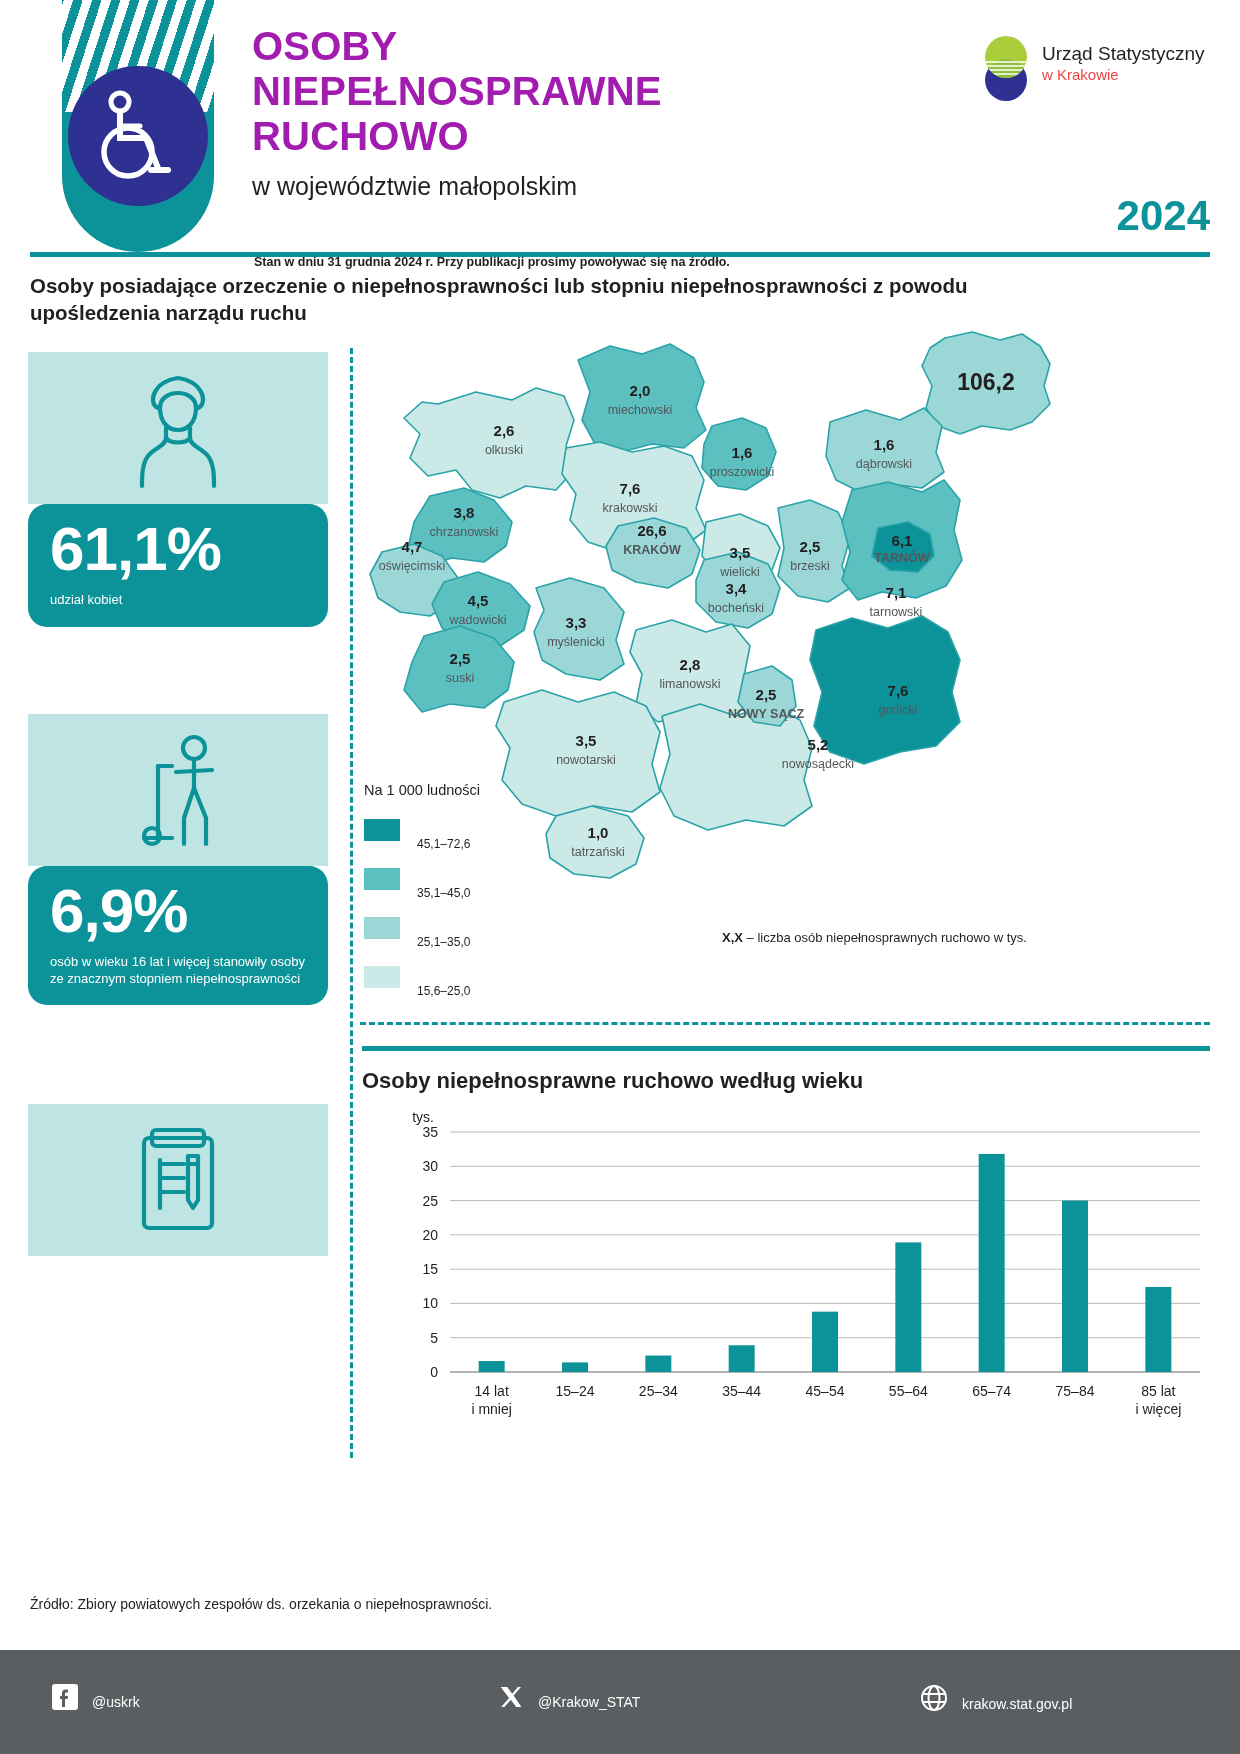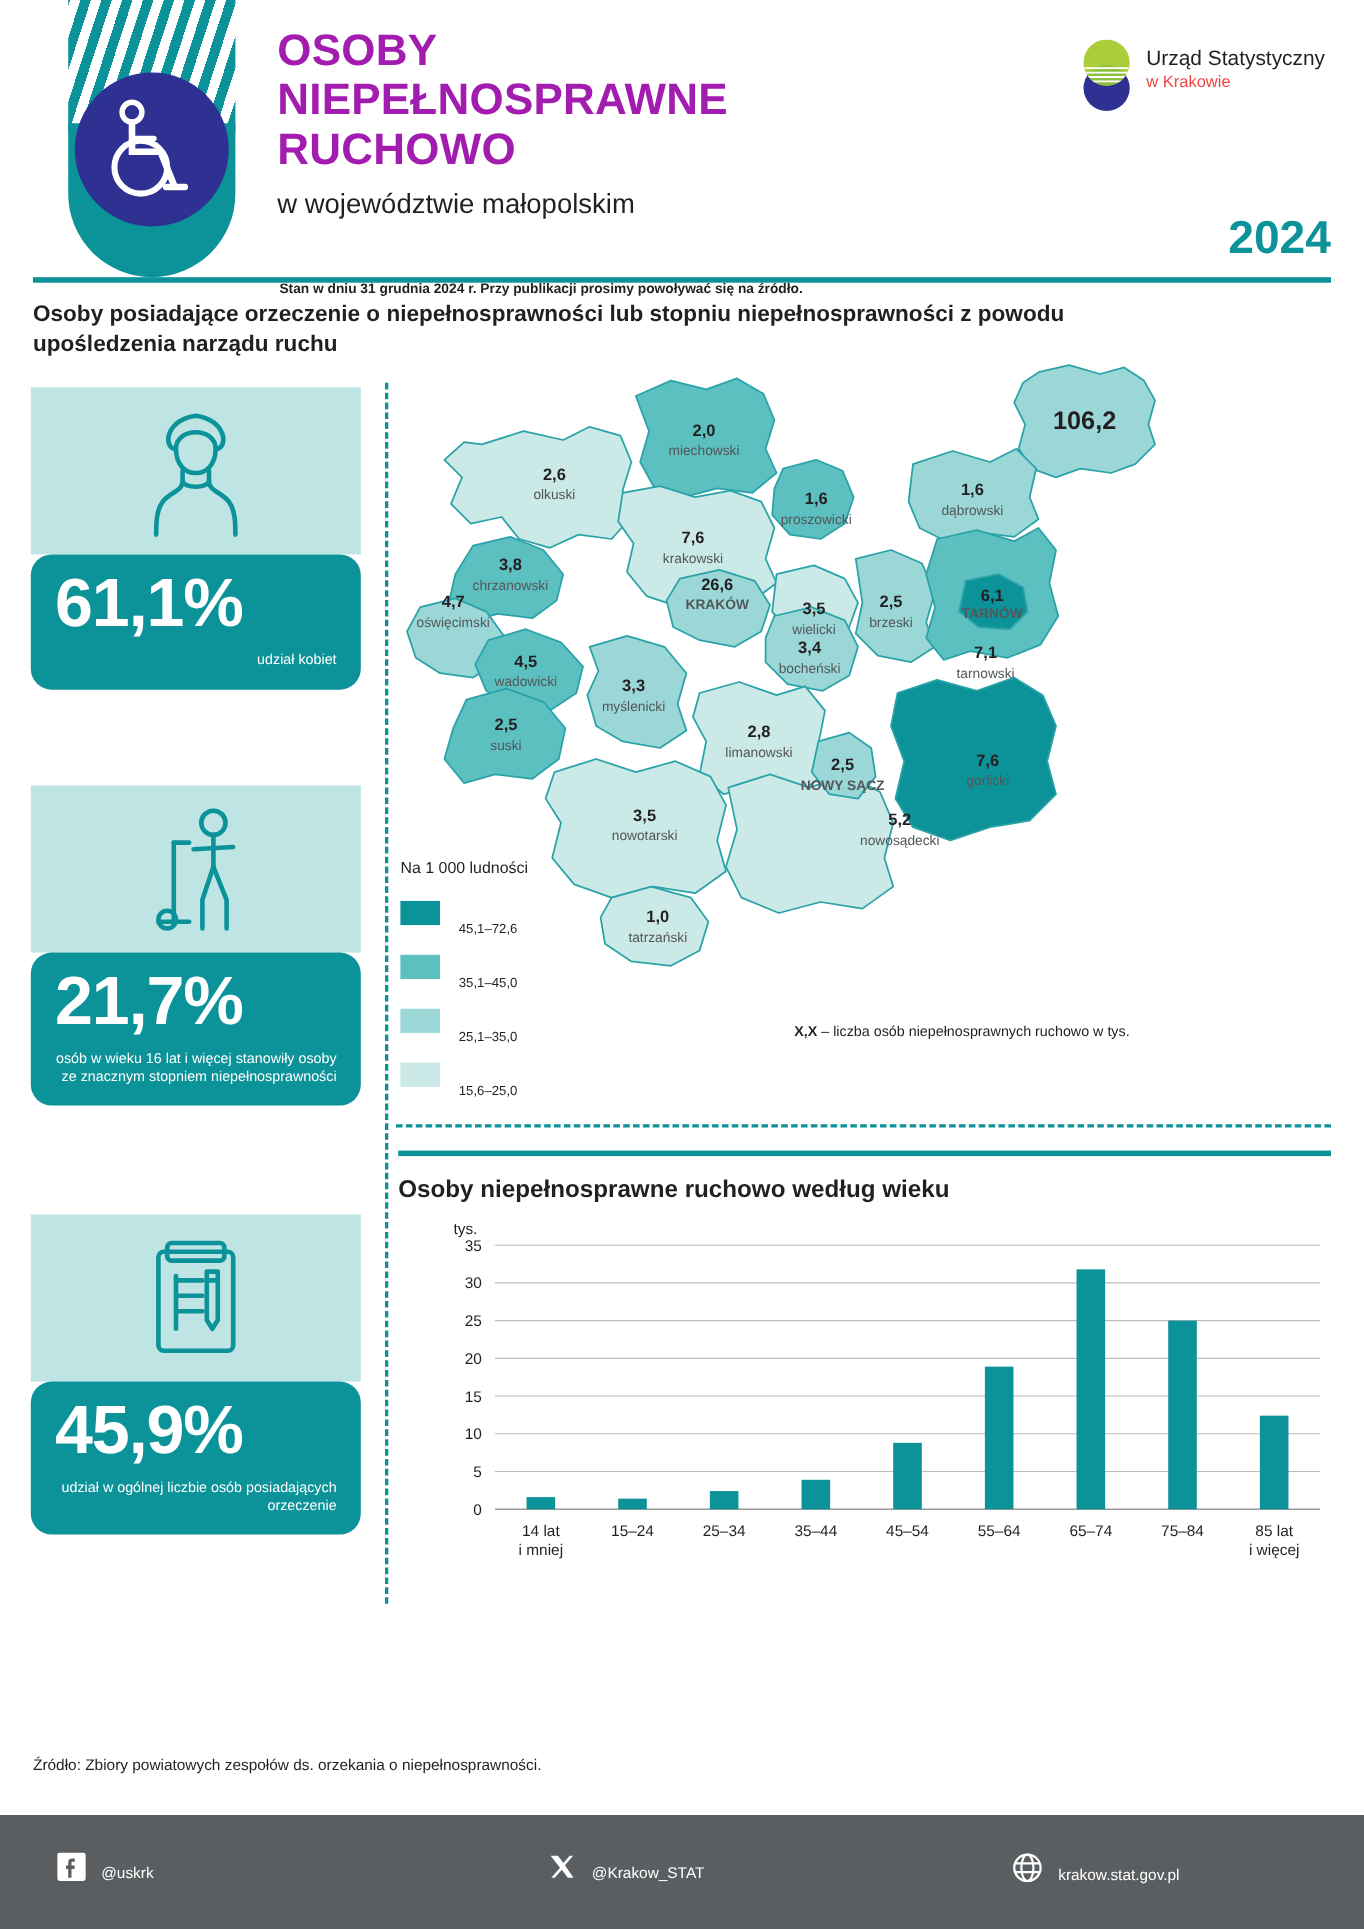--- a/index.html
+++ b/index.html
@@ -63,21 +63,21 @@
     font-size: 20.5px; font-weight: bold; line-height: 1.32; color: #231f20;
   }
 
   
   .card { position: absolute; left: 28px; width: 300px; }
   .card .ibox {
     background: #bfe4e4; width: 300px; display: flex; align-items: center; justify-content: center;
   }
   .card .vbox { background: #0c9299; width: 300px; color: #fff; padding: 14px 22px 18px 22px; border-radius: 19px; }
   .card .big { font-size: 62px; font-weight: bold; line-height: 1; letter-spacing: -1px; }
-  .card .cap { font-size: 13px; line-height: 1.28; margin-top: 12px; text-align: right; }
+  .card .cap { font-size: 13px; line-height: 1.28; margin-top: 12px; }
 
   #card1 { top: 352px; } #card1 .ibox { height: 152px; }
   #card2 { top: 714px; } #card2 .ibox { height: 152px; }
   #card3 { top: 1104px; } #card3 .ibox { height: 152px; }
 
   
   .vdash {
     position: absolute; left: 350px; top: 348px; width: 0; height: 1110px;
     border-left: 3px dashed #0c9299;
   }
@@ -208,43 +208,39 @@
           <path d="M80 62 L70 92 L70 118"></path>
           <path d="M80 62 L92 92 L92 118"></path>
           <path d="M44 40 L44 112"></path>
           <path d="M44 40 L58 40"></path>
           <path d="M30 112 L58 112"></path>
           <circle cx="38" cy="110" r="8"></circle>
         </g>
       </svg>
     </div>
     <div class="vbox">
-      <div class="big">21,7%</div>
+      <div class="big">6,9%</div>
       <div class="cap">osób w wieku 16 lat i więcej stanowiły osoby ze znacznym stopniem niepełnosprawności</div>
     </div>
   </div>
 
   <div class="card" id="card3">
     <div class="ibox">
       <svg width="128" height="128" viewBox="0 0 128 128">
         <g fill="none" stroke="#0c9299" stroke-width="4.2" stroke-linecap="round" stroke-linejoin="round">
           <rect x="30" y="22" width="68" height="90" rx="5"></rect>
           <rect x="38" y="14" width="52" height="16" rx="4"></rect>
           <path d="M46 48 L70 48"></path>
             <path d="M46 62 L70 62"></path>
             <path d="M46 76 L70 76"></path>
           <path d="M46 44 L46 92"></path>
           <path d="M84 40 L84 84 L79 92 L74 84 L74 40 Z"></path>
           <path d="M74 48 L84 48"></path>
         </g>
       </svg>
-    </div>
-    <div class="vbox">
-      <div class="big">45,9%</div>
-      <div class="cap">udział w ogólnej liczbie osób posiadających orzeczenie</div>
     </div>
   </div>
 
   <div class="mapwrap">
     <svg width="850" height="620" viewBox="0 0 850 620">
       <g stroke="#2aa3a8" stroke-width="1.6" stroke-linejoin="round">
 
         <path d="M585 8 L612 2 L640 10 L662 4 L680 16 L690 34 L684 56 L690 74 L672 92 L650 100 L622 96 L600 104 L578 96 L566 78 L572 56 L562 36 L570 18 Z" fill="#9ad7d6"></path>
 
         <path d="M78 74 L116 62 L152 70 L176 58 L204 66 L214 90 L206 116 L214 140 L196 160 L166 156 L140 168 L112 160 L96 140 L68 146 L50 128 L60 104 L44 88 L62 72 Z" fill="#cbe9e7"></path>

